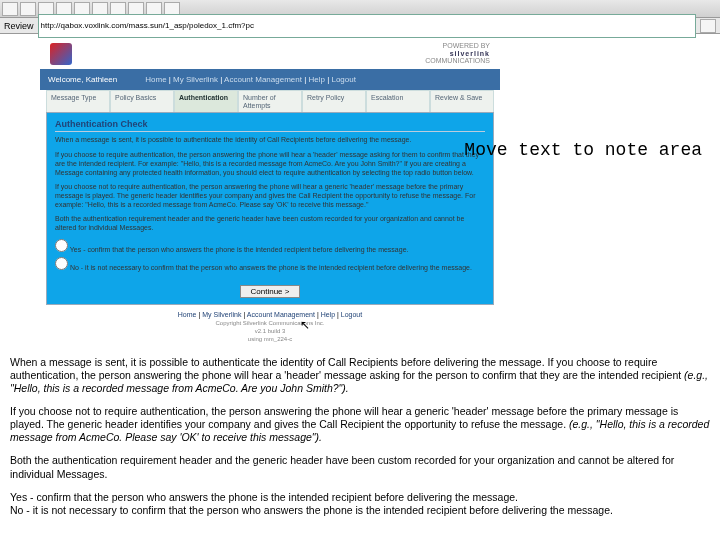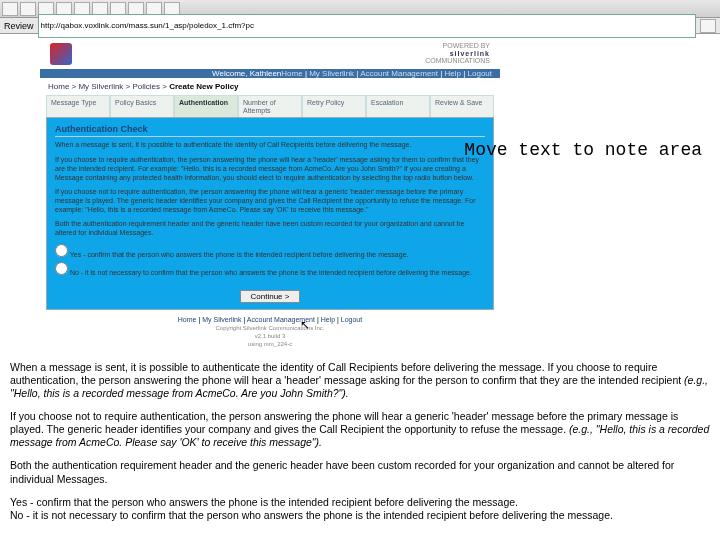--- a/index.html
+++ b/index.html
@@ -7,21 +7,21 @@
   .toolbar { height: 18px; background: linear-gradient(#e8e8e8,#d0d0d0); border-bottom: 1px solid #999; display: flex; align-items: center; padding: 0 2px; gap: 2px; }
   .tb-btn { width: 16px; height: 14px; background: #f5f5f5; border: 1px solid #aaa; display:inline-block; }
   .addrbar { height: 16px; background: #e8e8e8; border-bottom: 1px solid #999; display: flex; align-items: center; font-size: 9px; padding: 0 4px; gap: 4px; }
   .addr-input { flex: 1; height: 24px; background: #fff; border: 1px solid #7a9; font-size: 8px; padding: 0 2px; }
   .screenshot-wrap { position: relative; width: 720px; }
   .page { width: 460px; margin: 4px 0 6px 40px; background: #fff; }
   .topband { display:flex; justify-content:space-between; align-items:center; padding: 4px 10px; }
   .logo { width: 22px; height: 22px; background: linear-gradient(135deg,#d22,#36c); border-radius: 3px; }
   .powered { font-size: 7px; color:#888; text-align:right; line-height:1.1; }
   .powered b { color:#335; letter-spacing:1px; }
-  .welcomebar { background:#3a6ea5; color:#fff; font-size:8px; padding:0 8px; display:flex; justify-content:flex-end; }
+  .welcomebar { background:#3a6ea5; color:#fff; font-size:8px; padding:6px 8px; display:flex; justify-content:flex-start;gap:28px; }
   .welcomebar a { color:#cde; }
   .breadcrumb { font-size:8px; padding:4px 8px; color:#335; }
   .breadcrumb b { color:#000; }
   .tabs { display:flex; border-bottom:1px solid #9ab; margin:0 6px; }
   .tab { flex:1; font-size:7px; padding:3px 4px; background:#eef2ee; border:1px solid #cdd; border-bottom:none; color:#567; text-align:left; line-height:1.1; }
   .tab.active { background:#dce8dc; color:#233; font-weight:bold; }
   .panel { margin:0 6px; border:1px solid #9ab; border-top:none; padding:6px 8px; background:#0ea5e9; }
   .panel h3 { font-size:9px; color:#247; margin-bottom:3px; border-bottom:1px solid #bcd; padding-bottom:2px; }
   .smalltxt { font-size:7px; color:#333; line-height:1.3; margin-bottom:5px; }
   .radios label { display:block; font-size:7px; color:#333; padding:2px 0; }
@@ -73,24 +73,20 @@
       <span>Welcome, Kathleen</span>
       <span>
         <a>Home</a> |
         <a>My Silverlink</a> |
         <a>Account Management</a> |
         <a>Help</a> |
         <a>Logout</a>
       </span>
     </div>
 
-    <div class="breadcrumb">
-      <span>Home &gt; My Silverlink &gt; Policies &gt;</span>
-      <b>Create New Policy</b>
-    </div>
 
     <div class="tabs">
       <div class="tab">Message Type</div>
       <div class="tab">Policy Basics</div>
       <div class="tab active">Authentication</div>
       <div class="tab">Number of Attempts</div>
       <div class="tab">Retry Policy</div>
       <div class="tab">Escalation</div>
       <div class="tab">Review &amp; Save</div>
     </div>

